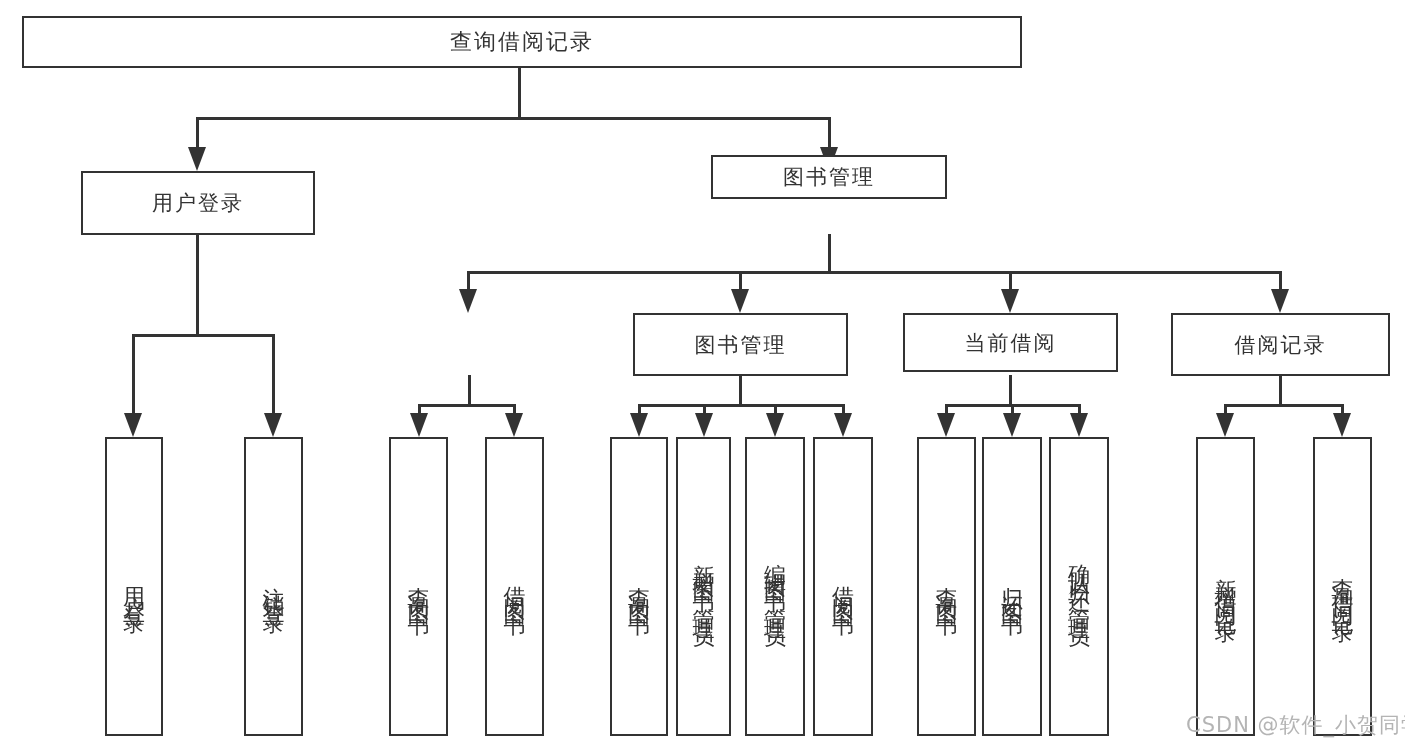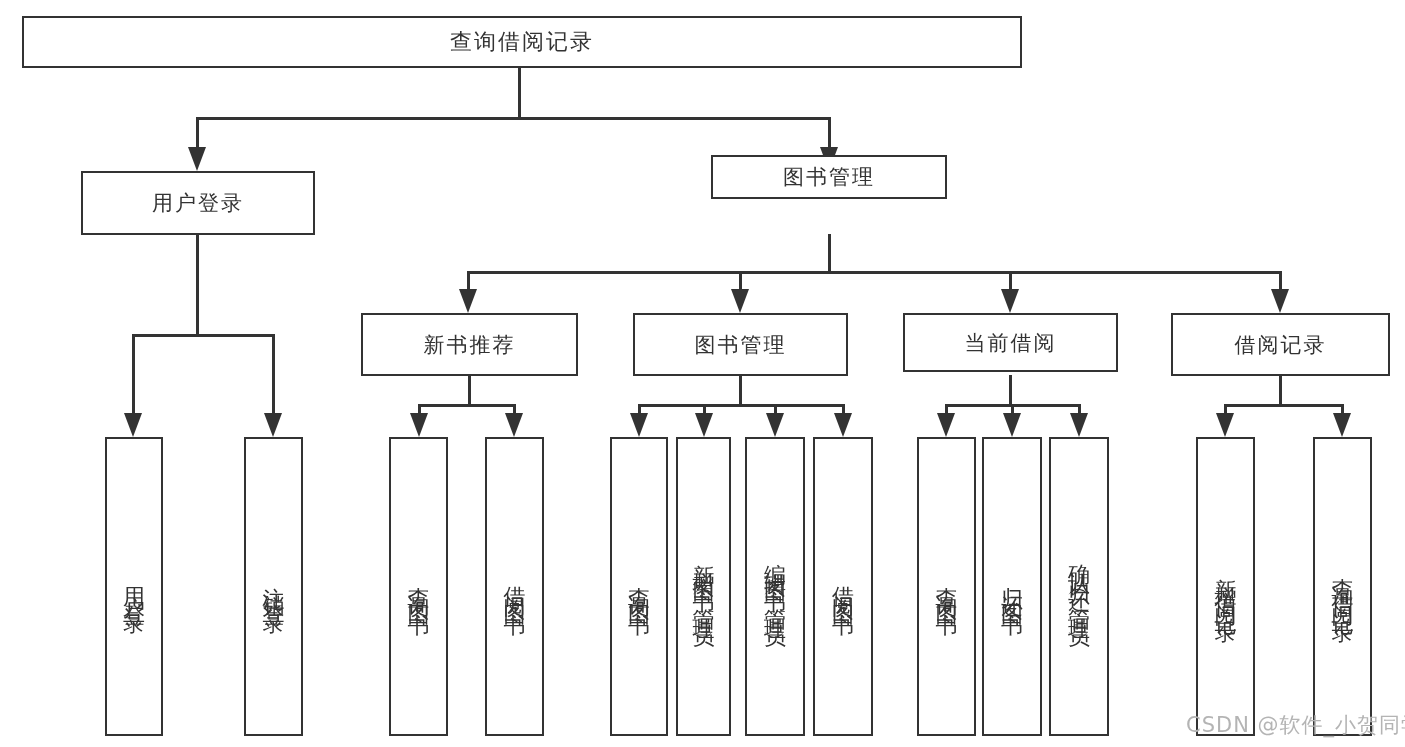--- a/index.html
+++ b/index.html
@@ -97,23 +97,20 @@
   <div class="hl" style="left:467px; top:271px; width:814px;"></div>
   <div class="vl" style="left:467px; top:271px; height:20px;"></div>
   <div class="vl" style="left:739px; top:271px; height:20px;"></div>
   <div class="vl" style="left:1009px; top:271px; height:20px;"></div>
   <div class="vl" style="left:1279px; top:271px; height:20px;"></div>
   <div class="arr" style="left:459px; top:289px;"></div>
   <div class="arr" style="left:731px; top:289px;"></div>
   <div class="arr" style="left:1001px; top:289px;"></div>
   <div class="arr" style="left:1271px; top:289px;"></div>
 
-  <div class="box" style="left:361px; top:313px; width:217px; height:63px;">
-    <span class="lbl">新书推荐</span>
-  </div>
   <div class="box" style="left:633px; top:313px; width:215px; height:63px;">
     <span class="lbl">图书管理</span>
   </div>
   <div class="box" style="left:903px; top:313px; width:215px; height:59px;">
     <span class="lbl">当前借阅</span>
   </div>
   <div class="box" style="left:1171px; top:313px; width:219px; height:63px;">
     <span class="lbl">借阅记录</span>
   </div>
 

